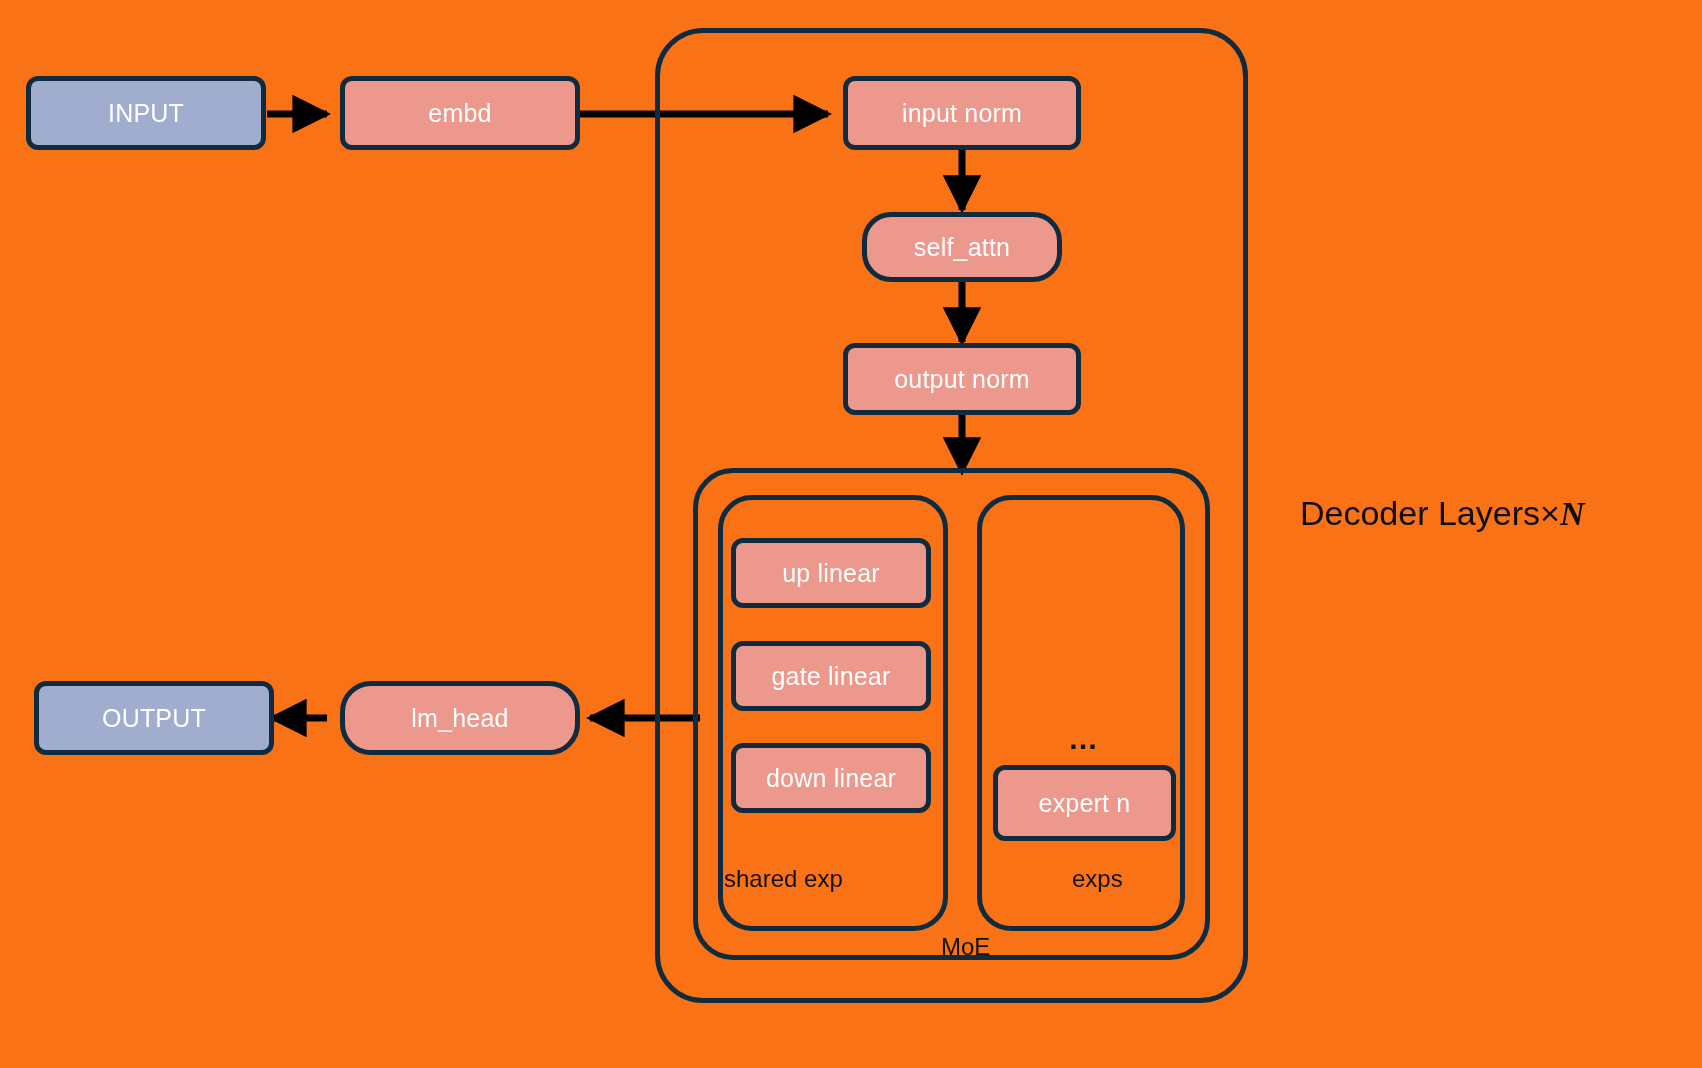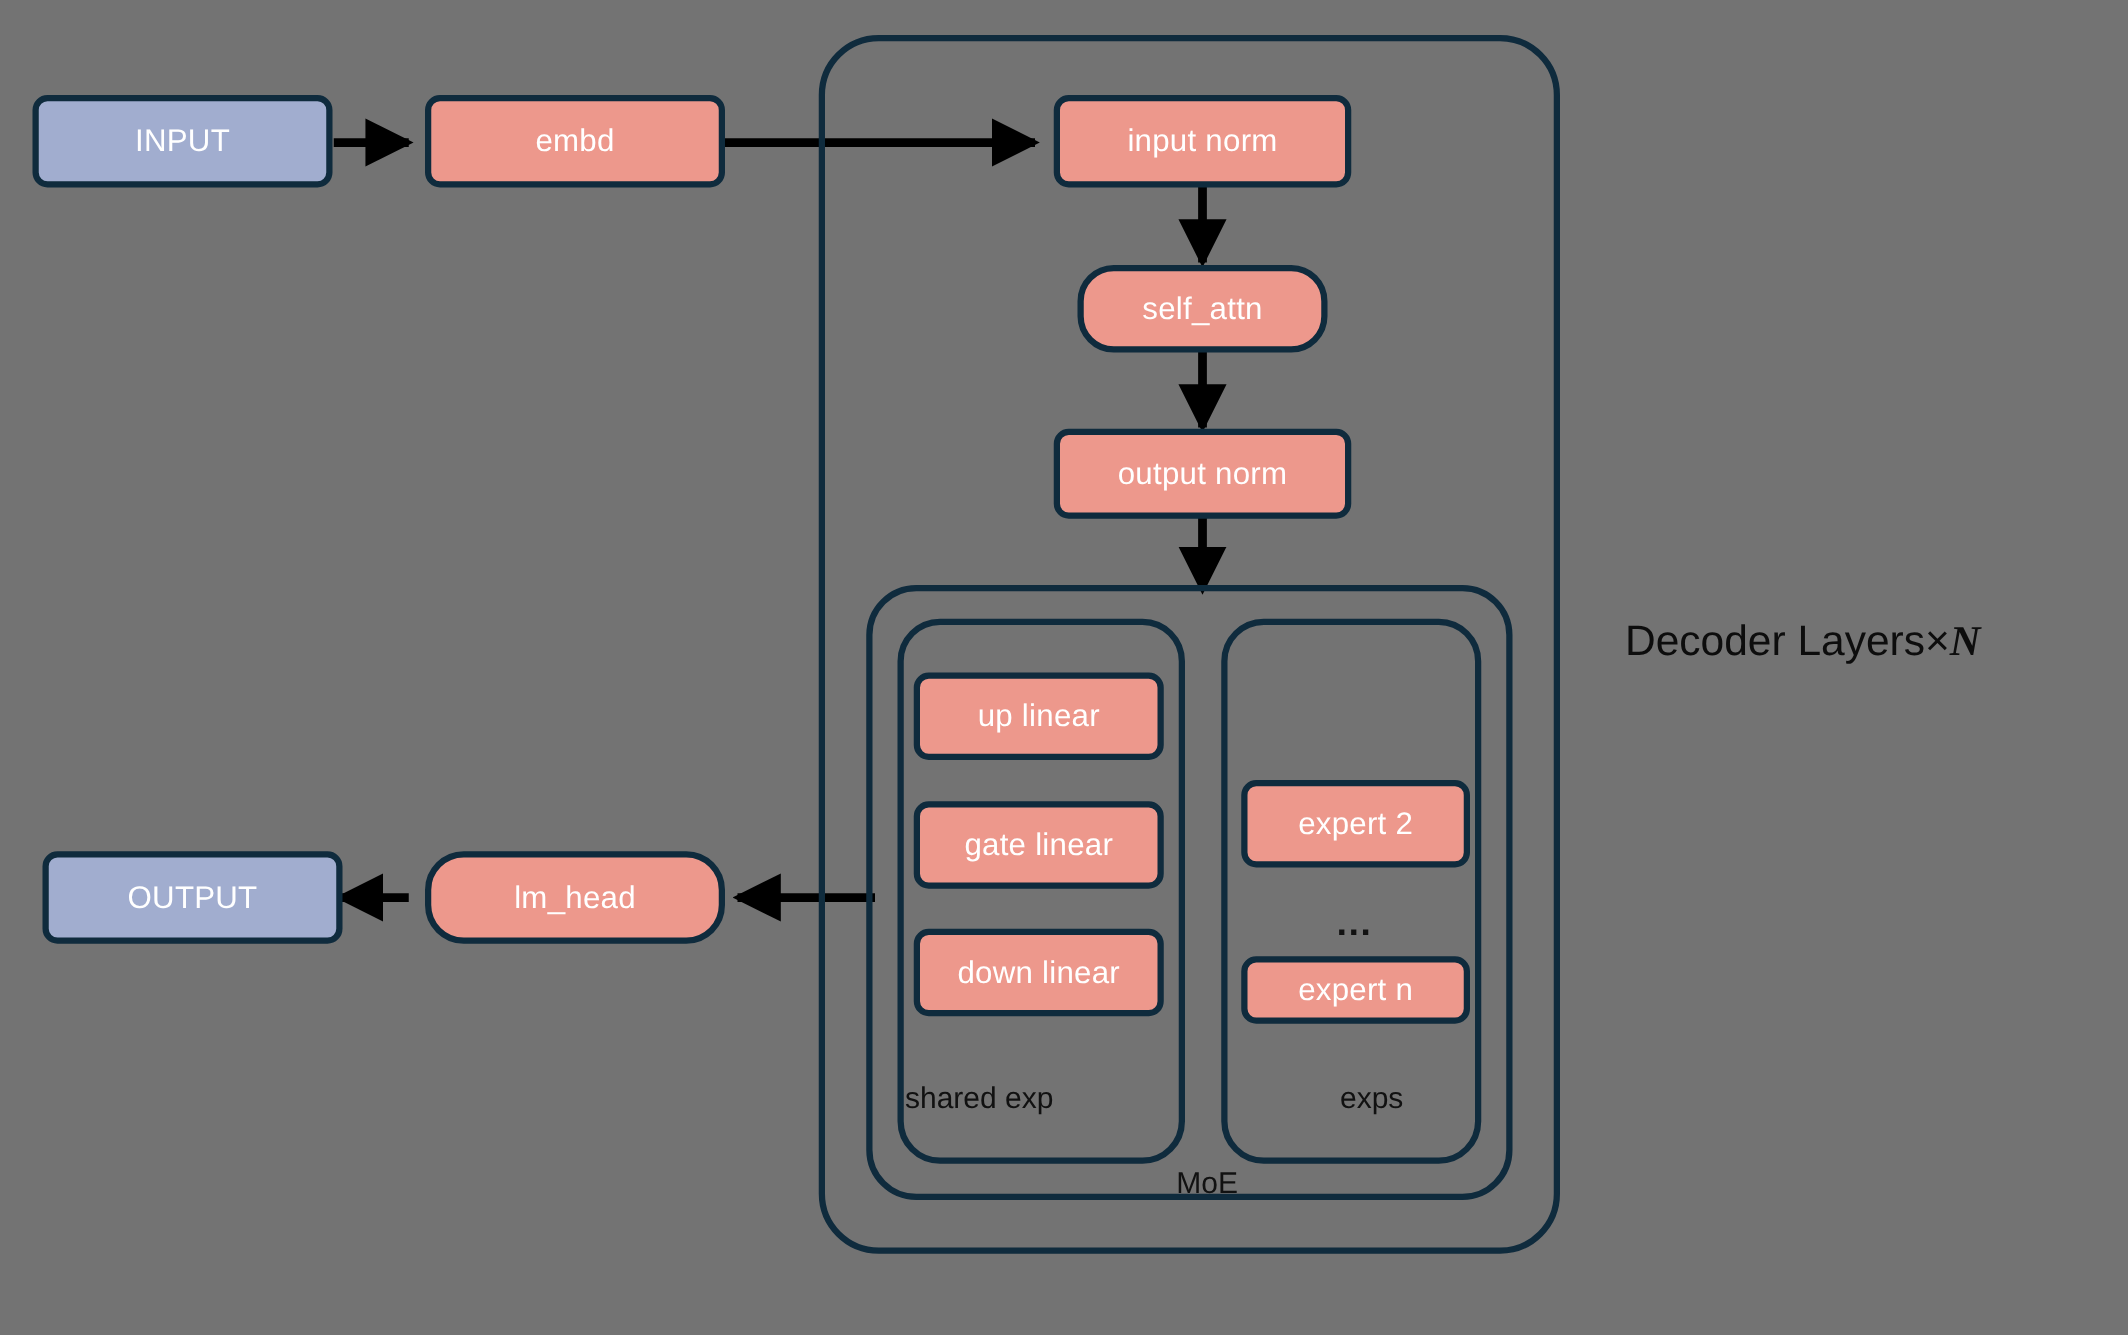--- a/index.html
+++ b/index.html
@@ -4,21 +4,21 @@
 <style>
   html,body{margin:0;padding:0;background:#ffffff;}
   body{
     font-family:"Liberation Sans","DejaVu Sans",sans-serif;
     -webkit-font-smoothing:antialiased;
   }
   #stage{
     position:relative;
     width:1702px;
     height:1068px;
-    background:#737373;
+    background:#f97316;
     overflow:hidden;
   }
   
   .node{
     position:absolute;
     box-sizing:border-box;
     border:5px solid #0f2b3d;
     border-radius:12px;
     display:flex;
     align-items:center;
@@ -149,27 +149,24 @@
 
   <div class="node salmon" style="left:731px; top:641px; width:200px; height:70px;">
     <span>gate linear</span>
   </div>
 
   <div class="node salmon" style="left:731px; top:743px; width:200px; height:70px;">
     <span>down linear</span>
   </div>
 
 
-  <div class="node salmon" style="left:993px; top:624px; width:183px; height:70px;">
-    <span>expert 2</span>
-  </div>
 
   <div class="label" id="ellipsis-label" style="left:1068px; top:724px;">…</div>
 
-  <div class="node salmon" style="left:993px; top:765px; width:183px; height:54px;">
+  <div class="node salmon" style="left:993px; top:765px; width:183px; height:76px;">
     <span>expert n</span>
   </div>
 
   <div class="node salmon" style="left:340px; top:681px; width:240px; height:74px;border-radius:31px;">
     <span>lm_head</span>
   </div>
 
   <div class="node periw" style="left:34px; top:681px; width:240px; height:74px;">
     <span>OUTPUT</span>
   </div>

